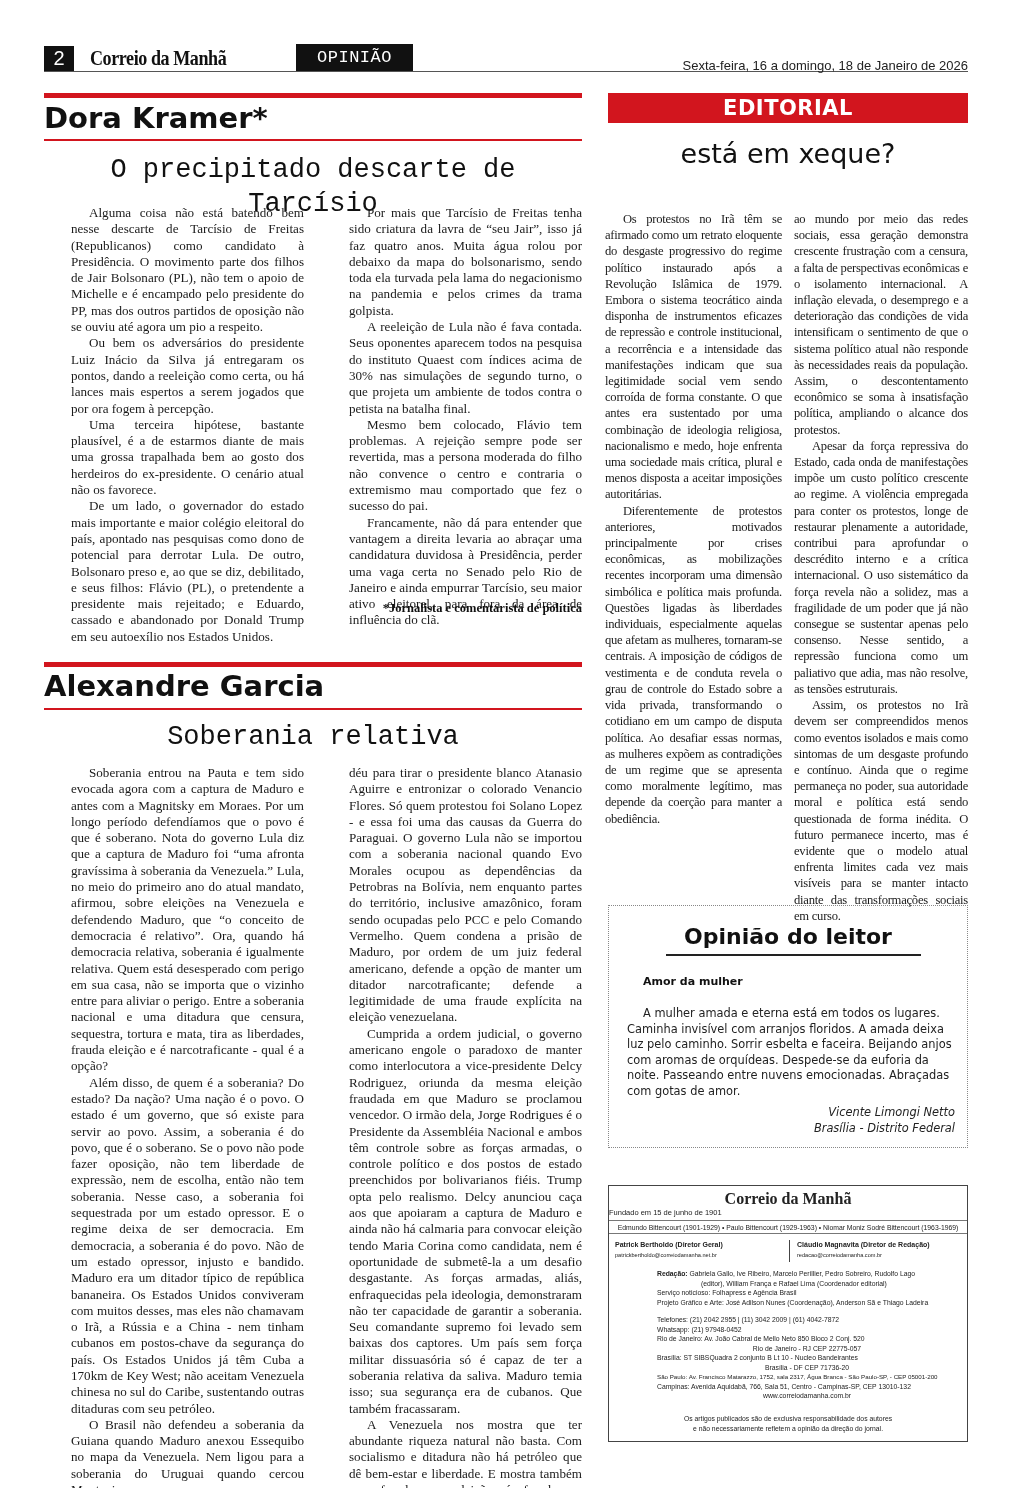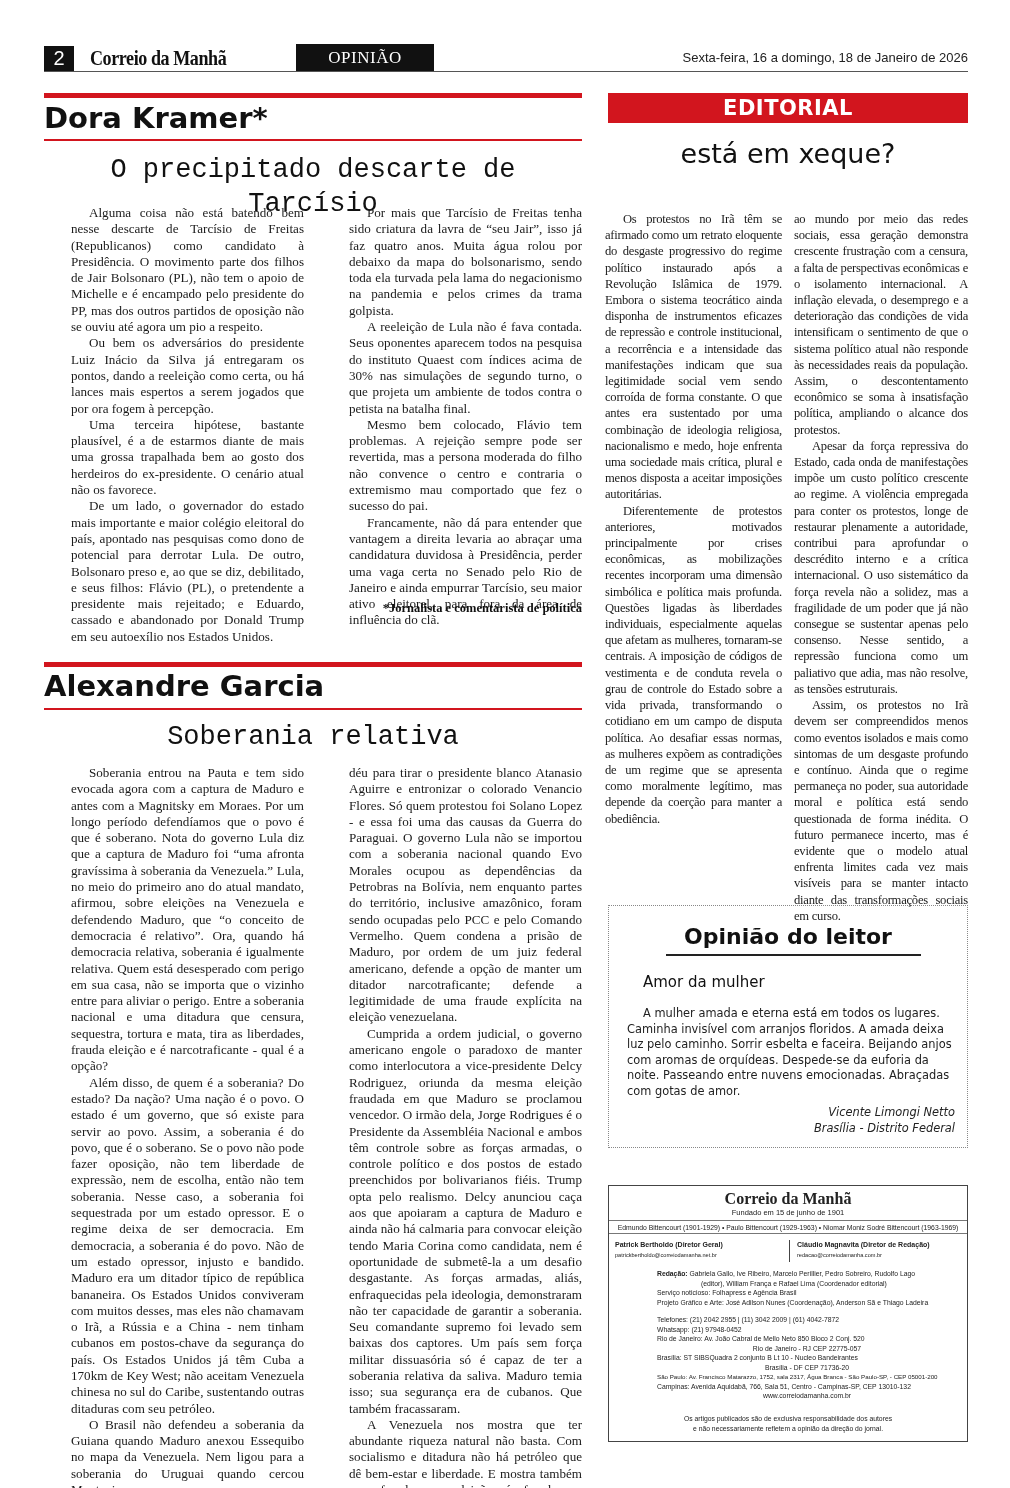--- a/index.html
+++ b/index.html
@@ -3,22 +3,22 @@
 <meta charset="utf-8">
 <style>
   * { margin: 0; padding: 0; box-sizing: border-box; }
   html, body { width: 1010px; height: 1488px; background: #ffffff; overflow: hidden; }
   body { position: relative; font-family: "Liberation Serif", serif; color: #111; }
 
   
   .masthead { position: absolute; left: 44px; top: 46px; width: 924px; height: 26px; border-bottom: 1.5px solid #555; }
   .page-num { position: absolute; left: 0; top: 0; width: 30px; height: 25px; background: #111; color: #fff; font-family: "Liberation Sans", sans-serif; font-size: 20px; line-height: 25px; text-align: center; }
   .paper-name { position: absolute; left: 46px; top: 0; font-family: "Liberation Serif", serif; font-weight: bold; font-size: 21px; line-height: 25px; letter-spacing: -0.5px; transform: scaleX(0.86); transform-origin: left center; }
-  .section-tag { position: absolute; left: 252px; top: -2px; width: 138px; height: 27px; background: #111; color: #fff; font-family: Liberation Serif, serif; font-size: 17px; line-height: 27px; text-align: center; letter-spacing: 0.5px; }
-  .issue-date { position: absolute; right: 0; top: 2px; font-family: "Liberation Sans", sans-serif; font-size: 13px; line-height: 20px; color: #222; }
+  .section-tag { position: absolute; left: 252px; top: -2px; width: 117px; height: 27px; background: #111; color: #fff; font-family: Liberation Mono, monospace; font-size: 17px; line-height: 27px; text-align: center; letter-spacing: 0.5px; }
+  .issue-date { position: absolute; right: 0; top: 10px; font-family: "Liberation Sans", sans-serif; font-size: 13px; line-height: 20px; color: #222; }
 
   
   .col-head-line { position: absolute; height: 5px; background: #d2151e; }
   .col-thin-line { position: absolute; height: 2px; background: #d2151e; }
   .author { position: absolute; text-align: left; font-family: "DejaVu Sans", sans-serif; font-weight: bold; font-size: 29px; line-height: 36px; color: #111; }
   .headline { position: absolute; text-align: center; font-family: Liberation Mono, monospace; font-size: 27px; line-height: 34px; color: #111; }
 
   .text-col { position: absolute; font-family: "Liberation Serif", serif; font-size: 13.1px; line-height: 16.3px; text-align: justify; color: #1a1a1a; hyphens: auto; }
   .text-col p { text-indent: 18px; margin-left: 27px; }
   .signature { position: absolute; font-family: "Liberation Serif", serif; font-weight: bold; font-size: 12.5px; text-align: right; }
@@ -26,28 +26,28 @@
   
   .editorial-bar { position: absolute; left: 608px; top: 93px; width: 360px; height: 30px; background: #d2151e; color: #fff; text-align: center; font-family: "DejaVu Sans", sans-serif; font-weight: bold; font-size: 21px; line-height: 30px; letter-spacing: 0.5px; }
   .editorial-title { position: absolute; left: 608px; top: 138px; width: 360px; text-align: center; font-family: "DejaVu Sans", sans-serif; font-size: 27px; line-height: 32px; color: #111; }
   .ed-col { position: absolute; font-family: "Liberation Serif", serif; font-size: 12.6px; line-height: 16.2px; text-align: justify; color: #1a1a1a; letter-spacing: -0.25px; }
   .ed-col p { text-indent: 18px; }
 
   
   .reader-box { position: absolute; left: 608px; top: 905px; width: 360px; height: 243px; border: 1.5px dotted #888; }
   .reader-title { position: absolute; left: 0; top: 16px; width: 100%; text-align: center; font-family: "DejaVu Sans", sans-serif; font-weight: bold; font-size: 22px; line-height: 30px; }
   .reader-rule { position: absolute; left: 57px; top: 48px; width: 255px; height: 1.5px; background: #222; }
-  .reader-sub { position: absolute; left: 34px; top: 65px; font-family: "DejaVu Sans", sans-serif; font-weight: normal; font-size: 15px; line-height: 22px; }
+  .reader-sub { position: absolute; left: 34px; top: 65px; font-family: "DejaVu Sans", sans-serif; font-weight: bold; font-size: 11px; line-height: 22px; }
   .reader-text { position: absolute; left: 18px; top: 100px; width: 327px; font-family: "DejaVu Sans", sans-serif; font-size: 11.4px; line-height: 15.5px; color: #222; text-indent: 16px; }
   .reader-sign { position: absolute; right: 12px; top: 198px; text-align: right; font-family: "DejaVu Sans", sans-serif; font-style: italic; font-size: 11.4px; line-height: 16px; color: #222; }
 
   
   .exp-box { position: absolute; left: 608px; top: 1185px; width: 360px; height: 257px; border: 1.5px solid #444; font-family: "Liberation Sans", sans-serif; color: #222; }
   .exp-name { position: absolute; left: 0; top: 4px; width: 100%; text-align: center; font-family: "Liberation Serif", serif; font-weight: bold; font-size: 16px; line-height: 18px; }
-  .exp-founded { position: absolute; left: 0; top: 22px; width: 100%; text-align: center; font-size: 7.5px; line-height: 10px; }
+  .exp-founded { position: absolute; left: 0; top: 22px; width: 100%; text-align: left; font-size: 7.5px; line-height: 10px; }
   .exp-founders { position: absolute; left: 0; top: 34px; width: 100%; height: 14px; border-top: 1px solid #777; border-bottom: 1px solid #777; text-align: center; font-size: 6.8px; line-height: 13px; white-space: nowrap; }
   .exp-dir { position: absolute; top: 54px; font-size: 7px; line-height: 10px; }
   .exp-dir .n { font-weight: bold; }
   .exp-dir .e { font-size: 5.6px; }
   .exp-divider { position: absolute; left: 180px; top: 54px; width: 1px; height: 22px; background: #444; }
   .exp-block { position: absolute; font-size: 6.8px; line-height: 9.5px; }
   .exp-block .c { text-align: center; display: block; }
   .exp-note { position: absolute; left: 0; top: 228px; width: 100%; text-align: center; font-size: 6.8px; line-height: 9.5px; }
   .exp-block b, .exp-note b { font-weight: bold; }
 </style>

